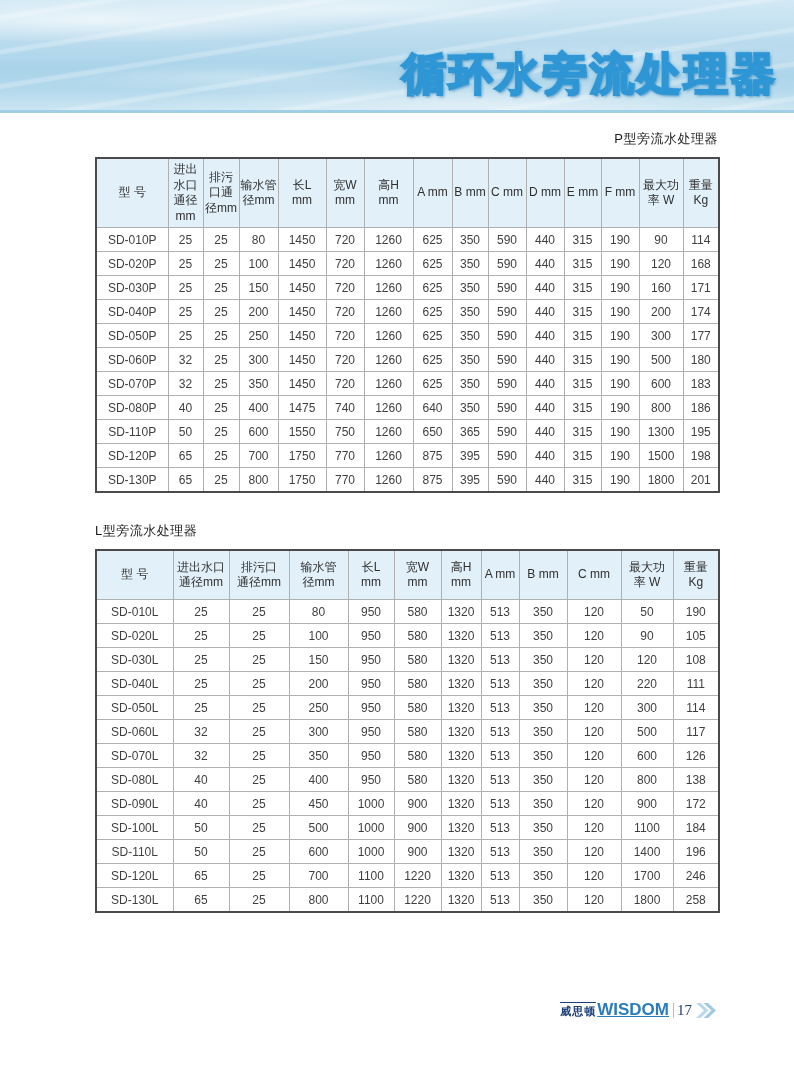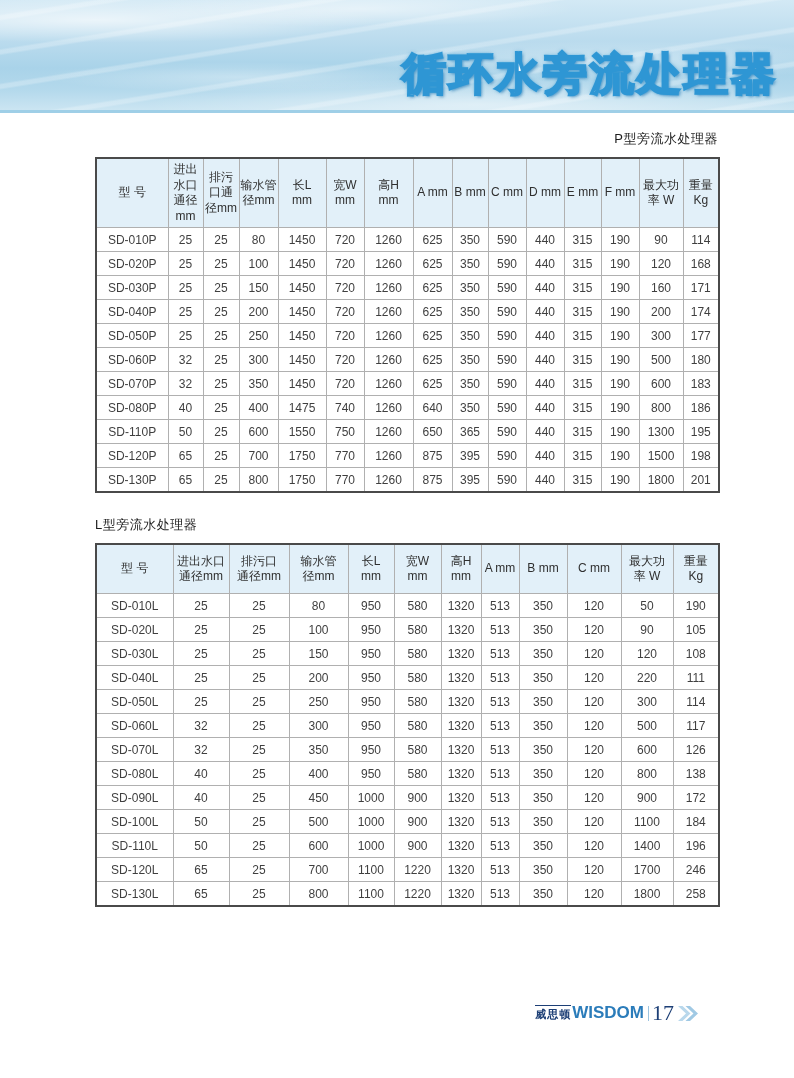--- a/index.html
+++ b/index.html
@@ -32,21 +32,21 @@
     text-shadow:0 0 2px #2e96d4, 0 0 4px rgba(46,150,212,0.8), 2px 2px 3px rgba(30,110,170,0.55);
     white-space:nowrap;
   }
 
   
   .content { padding-left:95px; padding-right:76px; }
   .section-title {
     font-size:13px; color:#1c1c1c; letter-spacing:0.5px;
   }
   .section-p .section-title { margin-top:17px; margin-bottom:9px;text-align:right; }
-  .section-l .section-title { margin-top:23px; margin-bottom:9px; }
+  .section-l .section-title { margin-top:29px; margin-bottom:9px; }
 
   table.spec {
     border-collapse:collapse; table-layout:fixed; width:623px;
     border:2px solid #4a4a4a;
     background:#ffffff;
   }
   table.spec th, table.spec td {
     border:1px solid #b0b0b0;
     text-align:center; vertical-align:middle;
     overflow:hidden;
@@ -57,37 +57,37 @@
     white-space:pre-line; line-height:1.3; padding:3px 0;
   }
   table.spec td {
     font-size:12px; color:#3f3f3f; height:24px; padding:0 1px;
   }
   table.table-p th { height:68px; }
   table.table-l th { height:50px; }
 
   
   .footer {
-    position:absolute; top:1000px; right:96px;
+    position:absolute; top:1000px; right:78px;
     display:flex; align-items:center; white-space:nowrap;
   }
   .brand-cn {
     font-size:11px; font-weight:bold; color:#1d3f76; letter-spacing:1px;
     border-top:1px solid #1d3f76;
     padding-top:1px;
   }
   .brand-en {
-    font-size:17px; font-weight:bold; color:#2b7cba; letter-spacing:0px; margin-left:1px;
+    font-size:17px; font-weight:bold; color:#2b7cba; letter-spacing:0px; margin-left:1px;text-decoration:underline;
   }
   .footer-divider {
     width:1px; height:15px; background:#9cc4e0; margin:0 3px 0 4px; display:inline-block;
   }
   .page-number {
     font-family:"Liberation Serif", serif;
-    font-size:22px; color:#1d3f76;text-align:center;
+    font-size:15px; color:#1d3f76;text-align:center;
   }
   .chevron-icon { margin-left:3px; display:inline-flex; align-items:center; }
 </style>
 </head>
 <body>
 
 <div class="page">
 
   <div class="banner">
     <div class="banner-title">循环水旁流处理器</div>

